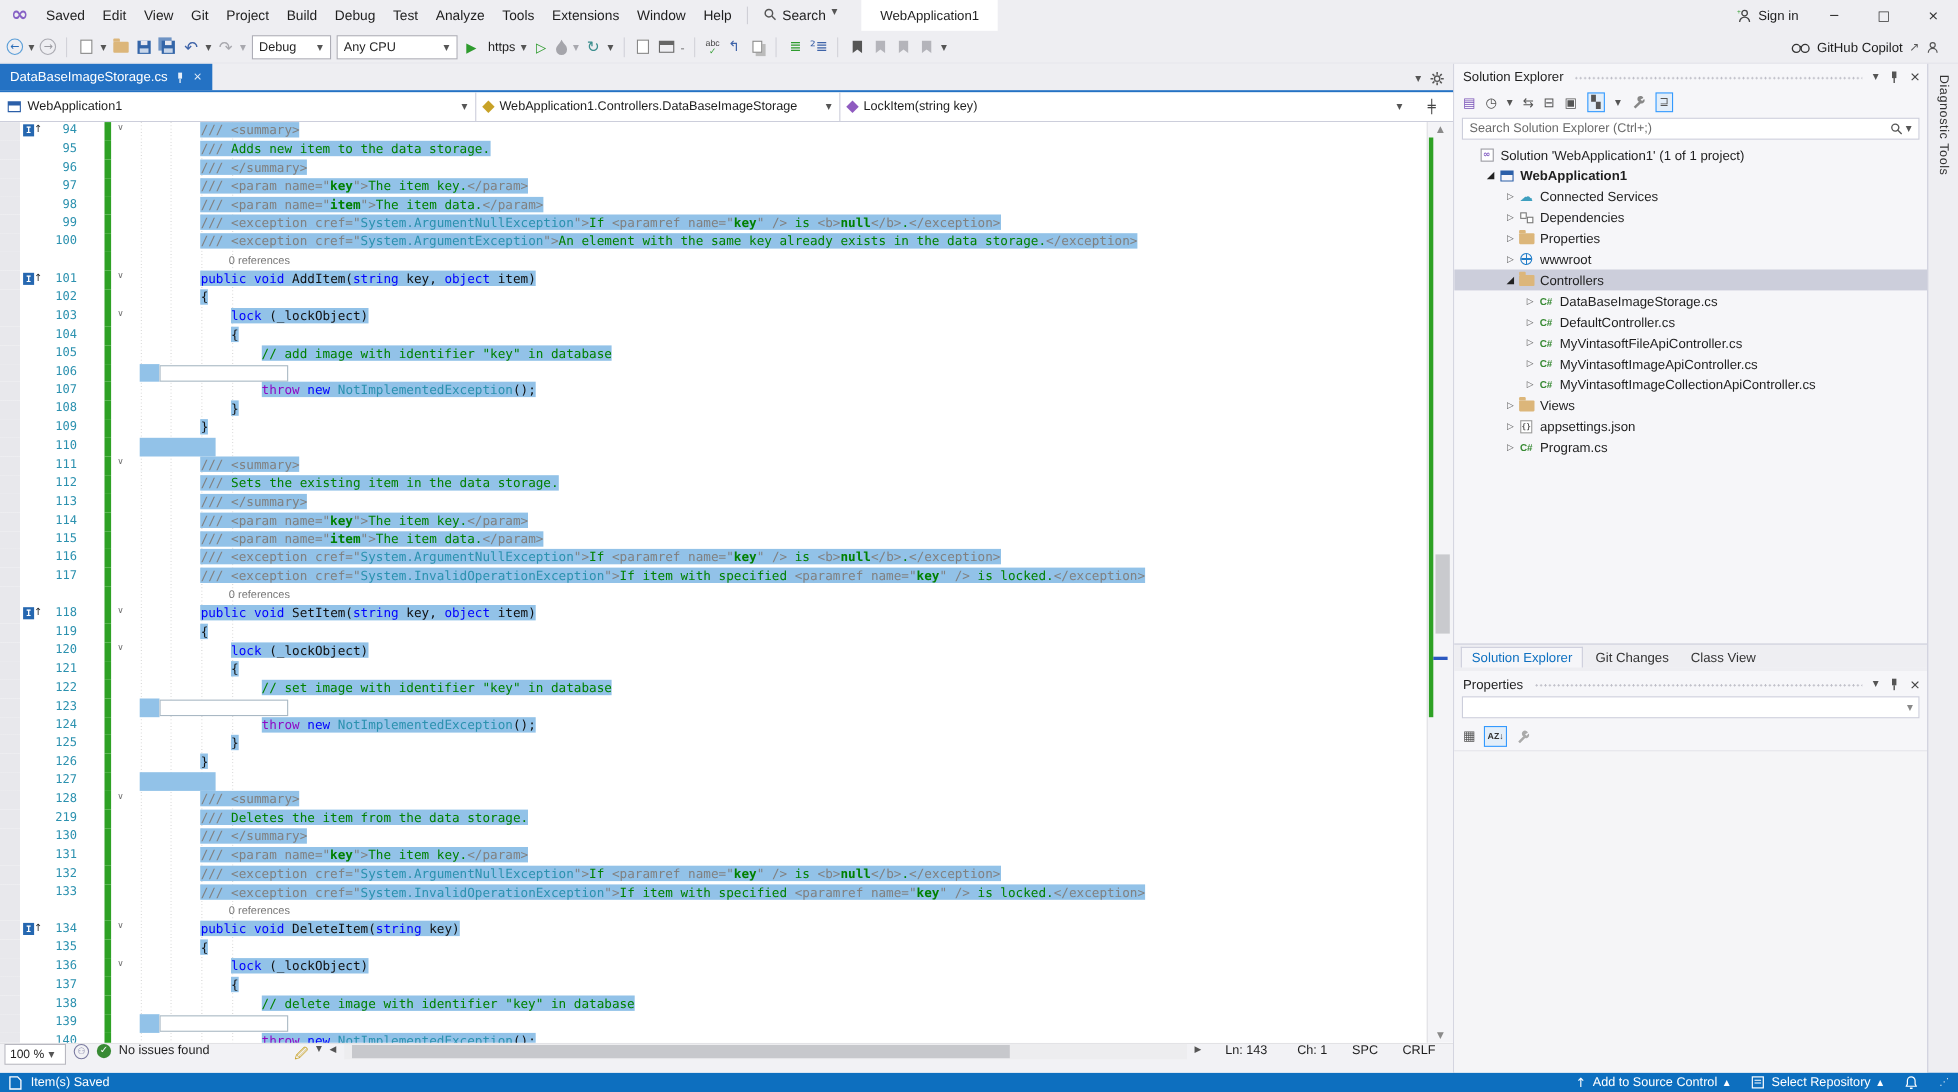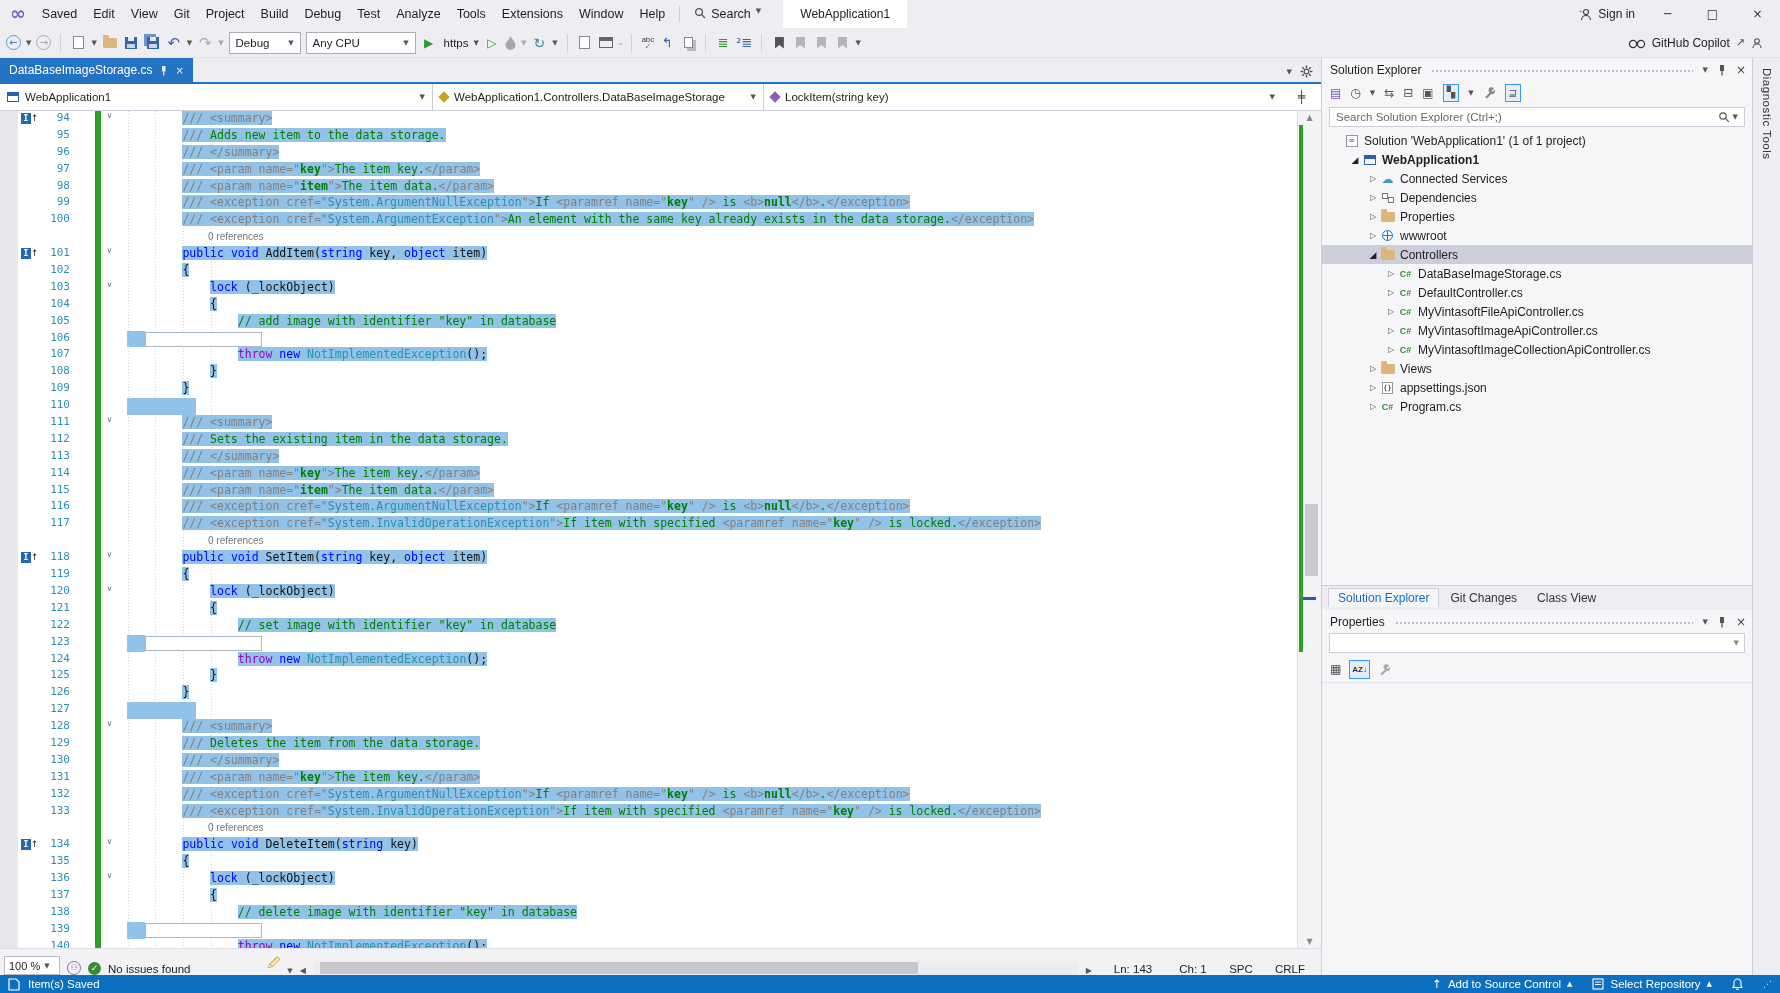--- a/index.html
+++ b/index.html
@@ -88,21 +88,21 @@
 
   
   .vscroll{position:absolute;right:0;top:0;bottom:0;width:24px;background:#F4F4F7;border-left:1px solid #E0E0E4;z-index:2}
   .vscroll .up,.vscroll .down{position:absolute;left:0;right:0;text-align:center;color:#8A8A8A;font-size:8px}
   .vscroll .up{top:2px}.vscroll .down{bottom:2px}
   .vs-green{position:absolute;left:1px;top:14px;width:4px;height:527px;background:#2EA125}
   .vs-thumb{position:absolute;left:7px;right:3px;top:393px;height:72px;background:#C9CACE}
   .vs-caret{position:absolute;left:5px;right:5px;top:486px;height:3px;background:#2B58C0}
 
   
-  .edbottom{height:27px;background:#F2F2F5;border-top:1px solid #E0E0E4;display:flex;align-items:flex-end;padding:0 4px;gap:7px;font-size:11.5px}
+  .edbottom{height:27px;background:#F2F2F5;border-top:1px solid #E0E0E4;display:flex;align-items:flex-start;padding:0 4px;gap:7px;font-size:11.5px}
   .zoomcombo{width:56px;height:19px;background:#fff;border:1px solid #B8B8C0;display:flex;align-items:center;padding:0 4px;font-size:11px;gap:4px}
   .a11y{width:14px;height:14px;border-radius:50%;border:1px solid #7A7AA0;color:#7A7AA0;font-size:8px;line-height:12px;text-align:center}
   .okring{width:13px;height:13px;border-radius:50%;background:#388A34;color:#fff;font-size:9px;line-height:13px;text-align:center}
   .pen{color:#C8A227;font-size:12px}
   .htrack{flex:1;height:14px;background:#EDEDEF;position:relative}
   .hthumb{position:absolute;left:1%;width:78%;top:1px;bottom:1px;background:#C7C8CC}
   .edpos{display:flex}
   .edpos span{display:inline-block;text-align:center}
   .pos-ln{width:68px}.pos-ch{width:52px}.pos-spc{width:44px}.pos-eol{width:54px}
 
@@ -653,21 +653,21 @@
           <div class="ed-row">
             <div class="c-left"></div>
             <div class="c-num">128</div>
             <div class="c-bp"></div>
             <div class="c-green"></div>
             <div class="c-fold">∨</div>
             <div class="c-code"><span>        </span><span class="hl"><span class="sg-d">/// &lt;summary&gt;</span></span></div>
           </div>
           <div class="ed-row">
             <div class="c-left"></div>
-            <div class="c-num">129</div>
+            <div class="c-num">219</div>
             <div class="c-bp"></div>
             <div class="c-green"></div>
             <div class="c-fold"></div>
             <div class="c-code"><span>        </span><span class="hl"><span class="sg-d">///</span><span class="sg-g"> Deletes the item from the data storage.</span></span></div>
           </div>
           <div class="ed-row">
             <div class="c-left"></div>
             <div class="c-num">130</div>
             <div class="c-bp"></div>
             <div class="c-green"></div>

